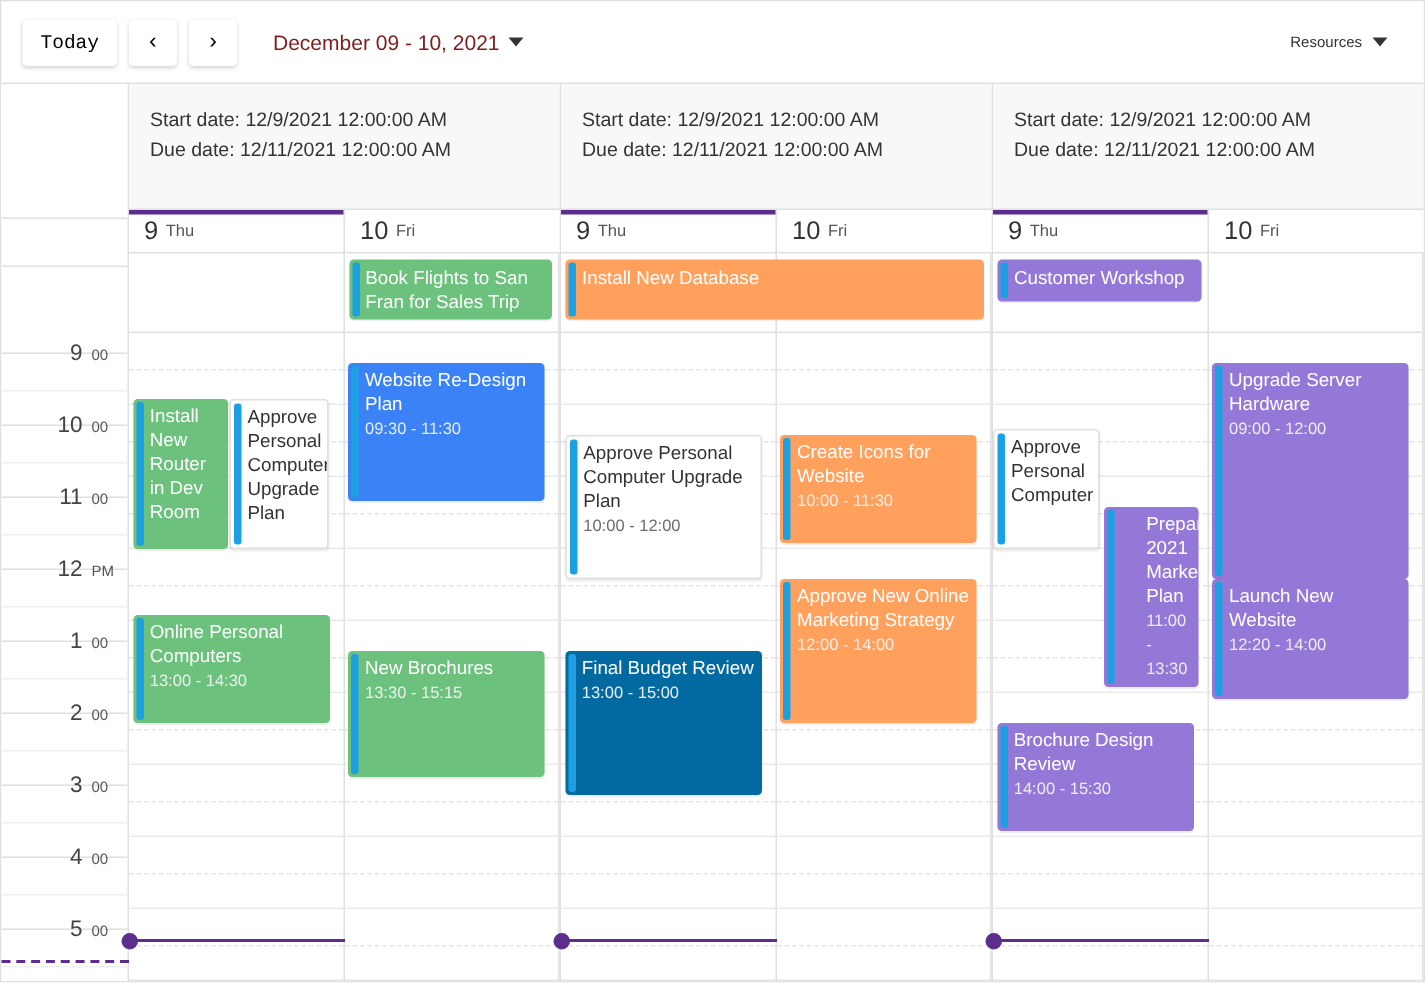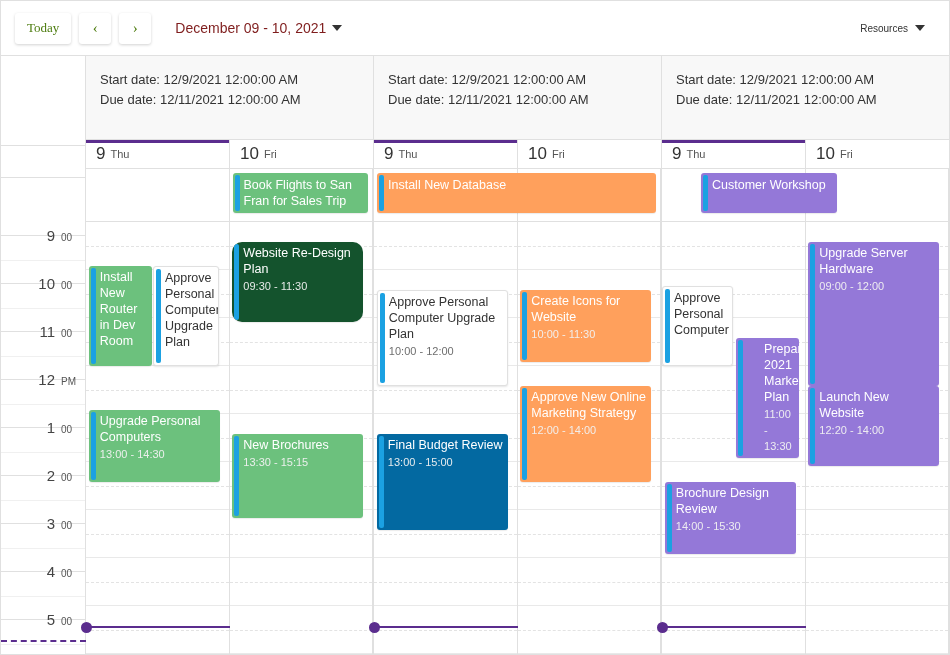--- a/index.html
+++ b/index.html
@@ -26,22 +26,22 @@
     background: #fff;
     display: flex; align-items: center;
   }
   .tb-left { display: flex; align-items: center; padding-left: 14px; gap: 8px; }
   .tb-right { margin-left: auto; padding-right: 18px; display: flex; align-items: center; }
   .tb-btn {
     background: #fff; border: none; border-radius: 3px;
     box-shadow: 0 1px 3px rgba(0,0,0,.18);
     height: 31px; min-width: 31px;
     display: flex; align-items: center; justify-content: center;
-    font-family: Liberation Serif, serif;
-    font-size: 13px; color: #4d7c0f; cursor: pointer;
+    font-family: Liberation Mono, monospace;
+    font-size: 13px; color: #000000; cursor: pointer;
     padding: 0 12px;
   }
   .tb-btn.arrow { padding: 0; width: 32px; font-size: 15px; }
   .tb-date {
     margin-left: 10px; font-size: 14px; color: #7f1d1d;
     display: flex; align-items: center; gap: 6px; cursor: pointer;
     background: transparent; border: none;
     font-family: "Liberation Sans", sans-serif;
   }
   .tb-res {
@@ -329,21 +329,21 @@
                 <div class="half"></div>
               </div>
               <div class="ev-layer">
                 <div class="appt light" style="left: 2%; width: 44%; top: 44px; height: 100px; background: rgb(108, 193, 125);">
                   <div class="subj">Install New Router in Dev Room</div>
                 </div>
                 <div class="appt white" style="left: 47%; width: 46%; top: 44px; height: 100px;">
                   <div class="subj">Approve Personal Computer Upgrade Plan</div>
                 </div>
                 <div class="appt light" style="left: 2%; width: 92%; top: 188px; height: 72px; background: rgb(108, 193, 125);">
-                  <div class="subj">Upgrade Personal Computers</div>
+                  <div class="subj">Online Personal Computers</div>
                   <div class="tm">13:00 - 14:30</div>
                 </div>
               </div>
             </div>
             <div class="daycol">
               <div class="hrslot">
                 <div class="half"></div>
               </div>
               <div class="hrslot">
                 <div class="half"></div>
@@ -363,21 +363,21 @@
               <div class="hrslot">
                 <div class="half"></div>
               </div>
               <div class="hrslot">
                 <div class="half"></div>
               </div>
               <div class="hrslot">
                 <div class="half"></div>
               </div>
               <div class="ev-layer">
-                <div class="appt light" style="left: 2%; width: 92%; top: 20px; height: 80px; background: #14532d; border-radius: 10px;">
+                <div class="appt light" style="left: 2%; width: 92%; top: 20px; height: 92px; background: #3b82f6;">
                   <div class="subj">Website Re-Design Plan</div>
                   <div class="tm">09:30 - 11:30</div>
                 </div>
                 <div class="appt light" style="left: 2%; width: 92%; top: 212px; height: 84px; background: rgb(108, 193, 125);">
                   <div class="subj">New Brochures</div>
                   <div class="tm">13:30 - 15:15</div>
                 </div>
               </div>
             </div>
             <div class="now-line" style="top: 404px; left: 0px; width: 50%; right: auto;">
@@ -505,21 +505,21 @@
             </div>
             <div class="day-head">
               <span class="dh-num">10</span>
               <span class="dh-day">Fri</span>
             </div>
           </div>
           <div class="allday-row">
             <div class="allday-cell"></div>
             <div class="allday-cell"></div>
             <div class="allday-layer">
-              <div class="appt allday light" style="left: calc(0% + 3px); width: calc(50% - 8px); top: 4px; height: 40px; background: rgb(148, 120, 216); margin-left: 36px;">
+              <div class="appt allday light" style="left: calc(0% + 3px); width: calc(50% - 8px); top: 4px; height: 28px; background: rgb(148, 120, 216);">
                 <div class="subj">Customer Workshop</div>
               </div>
             </div>
           </div>
           <div class="content-row">
             <div class="daycol">
               <div class="hrslot">
                 <div class="half"></div>
               </div>
               <div class="hrslot">

